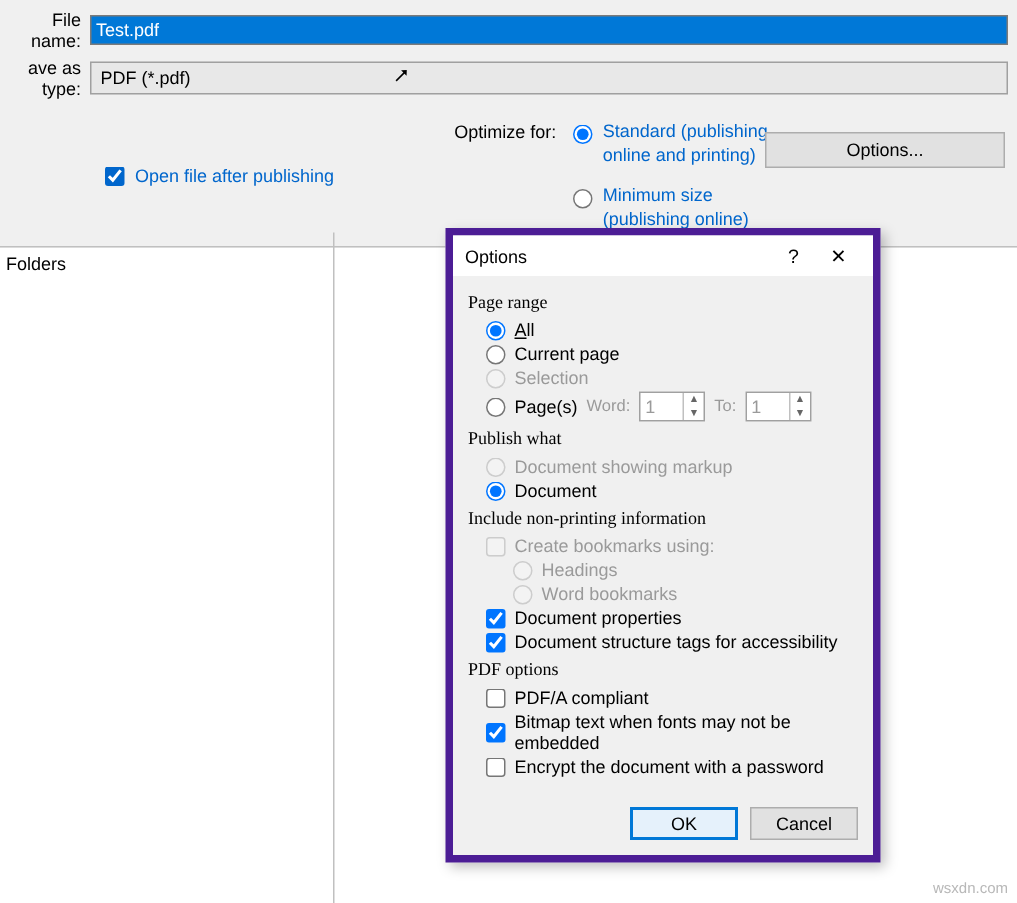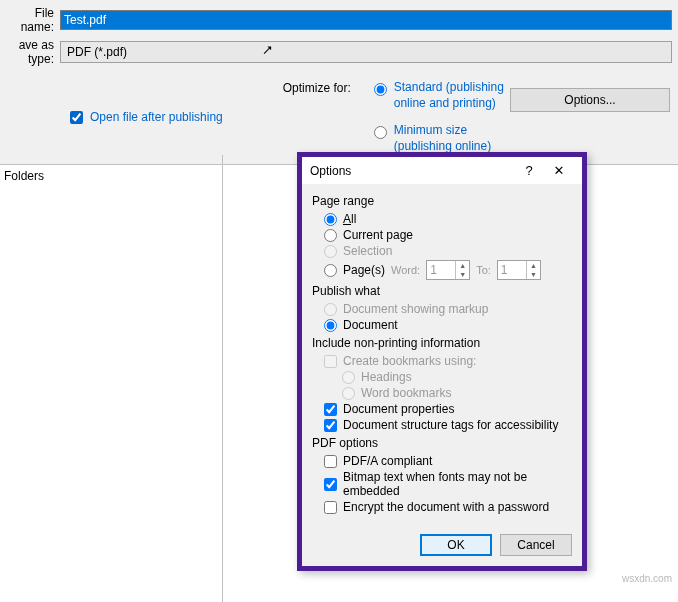--- a/index.html
+++ b/index.html
@@ -65,23 +65,22 @@
     padding: 10px 6px 0 66px;
   }
   .chk-open {
     display: flex;
     align-items: center;
     color: #0066cc;
     gap: 4px;
   }
   .chk-open input { accent-color: #0066cc; }
   .optimize {
-    margin-left: 60px;
-    display: flex;
-    gap: 12px;
+    margin-left: 80px;
+    display: flex;
   }
   .optimize-lbl { margin-right: 6px; padding-top: 1px; }
   .radio-stack { display: flex; flex-direction: column; gap: 12px; }
   .radio-item { display: flex; align-items: flex-start; gap: 4px; color: #0066cc; }
   .radio-item .txt span { display: block; line-height: 1.3; }
   .btn-options {
     position: absolute;
     right: 8px;
     top: 88px;
     width: 160px;
@@ -124,21 +123,21 @@
     background: #fff;
   }
   .titlebar .title { flex: 1; }
   .titlebar .tb-btn {
     width: 30px;
     text-align: center;
     font-size: 13px;
     cursor: default;
   }
   .dlg-body { padding: 6px 10px 10px 10px; }
-  .group-lbl { margin: 4px 0 4px 0; }
+  .group-lbl { margin: 4px 0 4px 0; font-family: Liberation Serif, serif; }
   .opt-row {
     display: flex;
     align-items: center;
     gap: 4px;
     margin: 2px 0 2px 12px;
   }
   .opt-row.sub { margin-left: 30px; }
   .opt-row.disabled { color: #9a9a9a; }
   .opt-row input[type=radio], .opt-row input[type=checkbox] {
     margin: 0 2px 0 0;
@@ -176,21 +175,21 @@
     background: #e1e1e1;
     border: 1px solid #adadad;
   }
   .dlg-buttons button.default {
     border: 2px solid #0078d7;
     background: #e5f1fb;
   }
   .watermark {
     position: absolute;
     right: 6px;
-    bottom: 18px;
+    bottom: 4px;
     font-size: 10px;
     color: #b8b8b8;
   }
 </style>
 </head>
 <body>
 
 <div class="main-panel">
   <div class="row">
     <div class="lbl">File name:</div>

